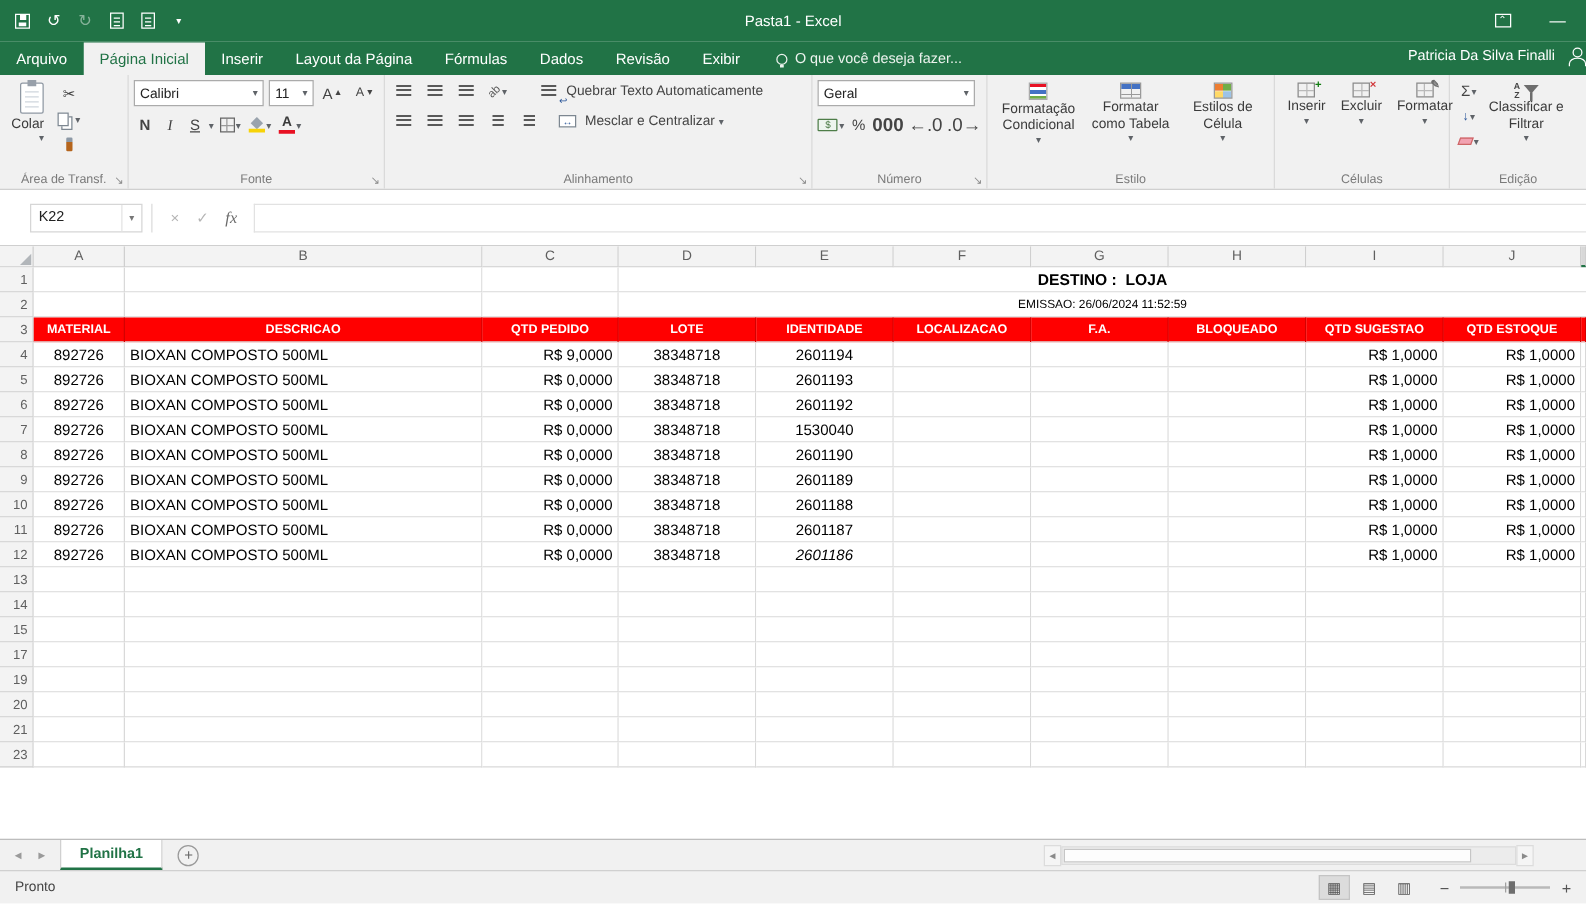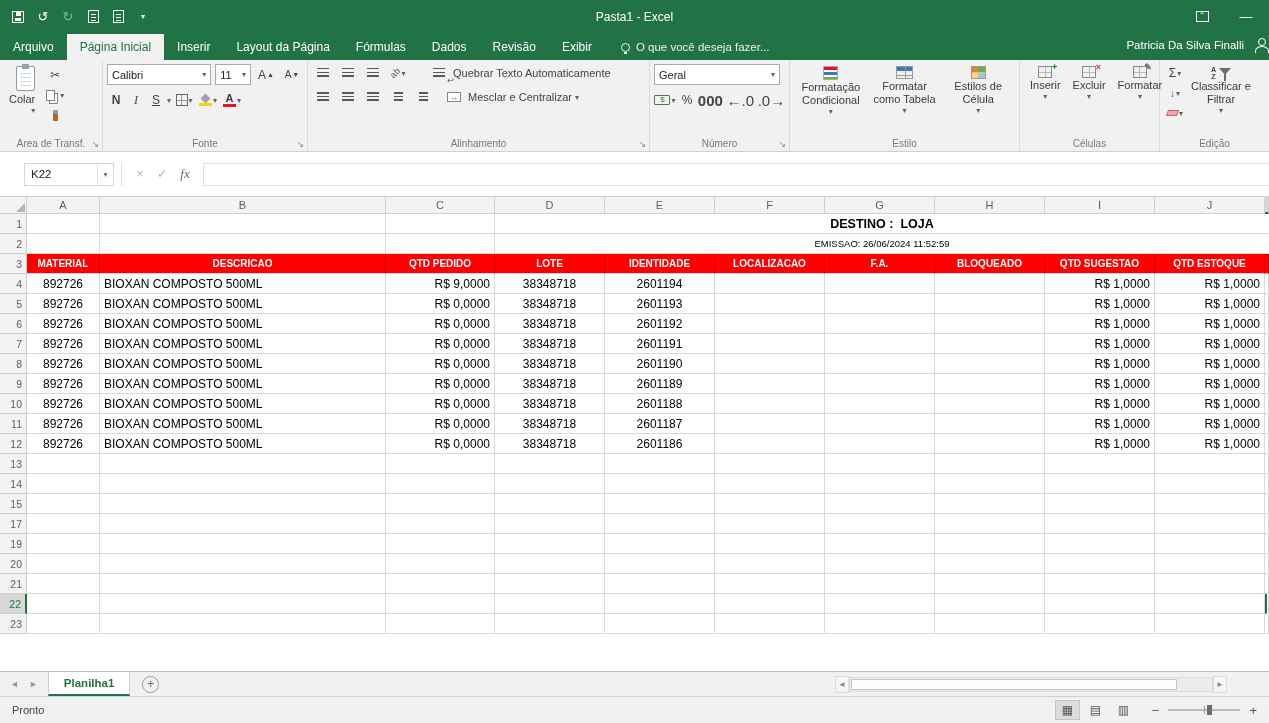--- a/index.html
+++ b/index.html
@@ -501,21 +501,21 @@
         <div class="cell r" style="width: 110px;">R$ 1,0000</div>
         <div class="cell r" style="width: 110px;">R$ 1,0000</div>
         <div class="cell sliver" style="width: 4px;"></div>
       </div>
       <div class="grid-row">
         <div class="row-h">7</div>
         <div class="cell c" style="width: 73px;">892726</div>
         <div class="cell l" style="width: 286px;">BIOXAN COMPOSTO 500ML</div>
         <div class="cell r" style="width: 109px;">R$ 0,0000</div>
         <div class="cell c" style="width: 110px;">38348718</div>
-        <div class="cell c" style="width: 110px;">2601191</div>
+        <div class="cell c" style="width: 110px;">1530040</div>
         <div class="cell c" style="width: 110px;"></div>
         <div class="cell c" style="width: 110px;"></div>
         <div class="cell c" style="width: 110px;"></div>
         <div class="cell r" style="width: 110px;">R$ 1,0000</div>
         <div class="cell r" style="width: 110px;">R$ 1,0000</div>
         <div class="cell sliver" style="width: 4px;"></div>
       </div>
       <div class="grid-row">
         <div class="row-h">8</div>
         <div class="cell c" style="width: 73px;">892726</div>
@@ -571,21 +571,21 @@
         <div class="cell r" style="width: 110px;">R$ 1,0000</div>
         <div class="cell r" style="width: 110px;">R$ 1,0000</div>
         <div class="cell sliver" style="width: 4px;"></div>
       </div>
       <div class="grid-row">
         <div class="row-h">12</div>
         <div class="cell c" style="width: 73px;">892726</div>
         <div class="cell l" style="width: 286px;">BIOXAN COMPOSTO 500ML</div>
         <div class="cell r" style="width: 109px;">R$ 0,0000</div>
         <div class="cell c" style="width: 110px;">38348718</div>
-        <div class="cell c" style="width: 110px;">2601186</div>
+        <div class="cell c" style="width: 110px; font-style: italic;">2601186</div>
         <div class="cell c" style="width: 110px;"></div>
         <div class="cell c" style="width: 110px;"></div>
         <div class="cell c" style="width: 110px;"></div>
         <div class="cell r" style="width: 110px;">R$ 1,0000</div>
         <div class="cell r" style="width: 110px;">R$ 1,0000</div>
         <div class="cell sliver" style="width: 4px;"></div>
       </div>
       <div class="grid-row">
         <div class="row-h">13</div>
         <div class="cell c" style="width: 73px;"></div>
@@ -676,34 +676,20 @@
         <div class="cell l" style="width: 286px;"></div>
         <div class="cell r" style="width: 109px;"></div>
         <div class="cell c" style="width: 110px;"></div>
         <div class="cell c" style="width: 110px;"></div>
         <div class="cell c" style="width: 110px;"></div>
         <div class="cell c" style="width: 110px;"></div>
         <div class="cell c" style="width: 110px;"></div>
         <div class="cell r" style="width: 110px;"></div>
         <div class="cell r" style="width: 110px;"></div>
         <div class="cell sliver" style="width: 4px;"></div>
-      </div>
-      <div class="grid-row">
-        <div class="row-h sel">22</div>
-        <div class="cell c" style="width: 73px;"></div>
-        <div class="cell l" style="width: 286px;"></div>
-        <div class="cell r" style="width: 109px;"></div>
-        <div class="cell c" style="width: 110px;"></div>
-        <div class="cell c" style="width: 110px;"></div>
-        <div class="cell c" style="width: 110px;"></div>
-        <div class="cell c" style="width: 110px;"></div>
-        <div class="cell c" style="width: 110px;"></div>
-        <div class="cell r" style="width: 110px;"></div>
-        <div class="cell r" style="width: 110px;"></div>
-        <div class="cell sliver selcell" style="width: 4px;"></div>
       </div>
       <div class="grid-row">
         <div class="row-h">23</div>
         <div class="cell c" style="width: 73px;"></div>
         <div class="cell l" style="width: 286px;"></div>
         <div class="cell r" style="width: 109px;"></div>
         <div class="cell c" style="width: 110px;"></div>
         <div class="cell c" style="width: 110px;"></div>
         <div class="cell c" style="width: 110px;"></div>
         <div class="cell c" style="width: 110px;"></div>

